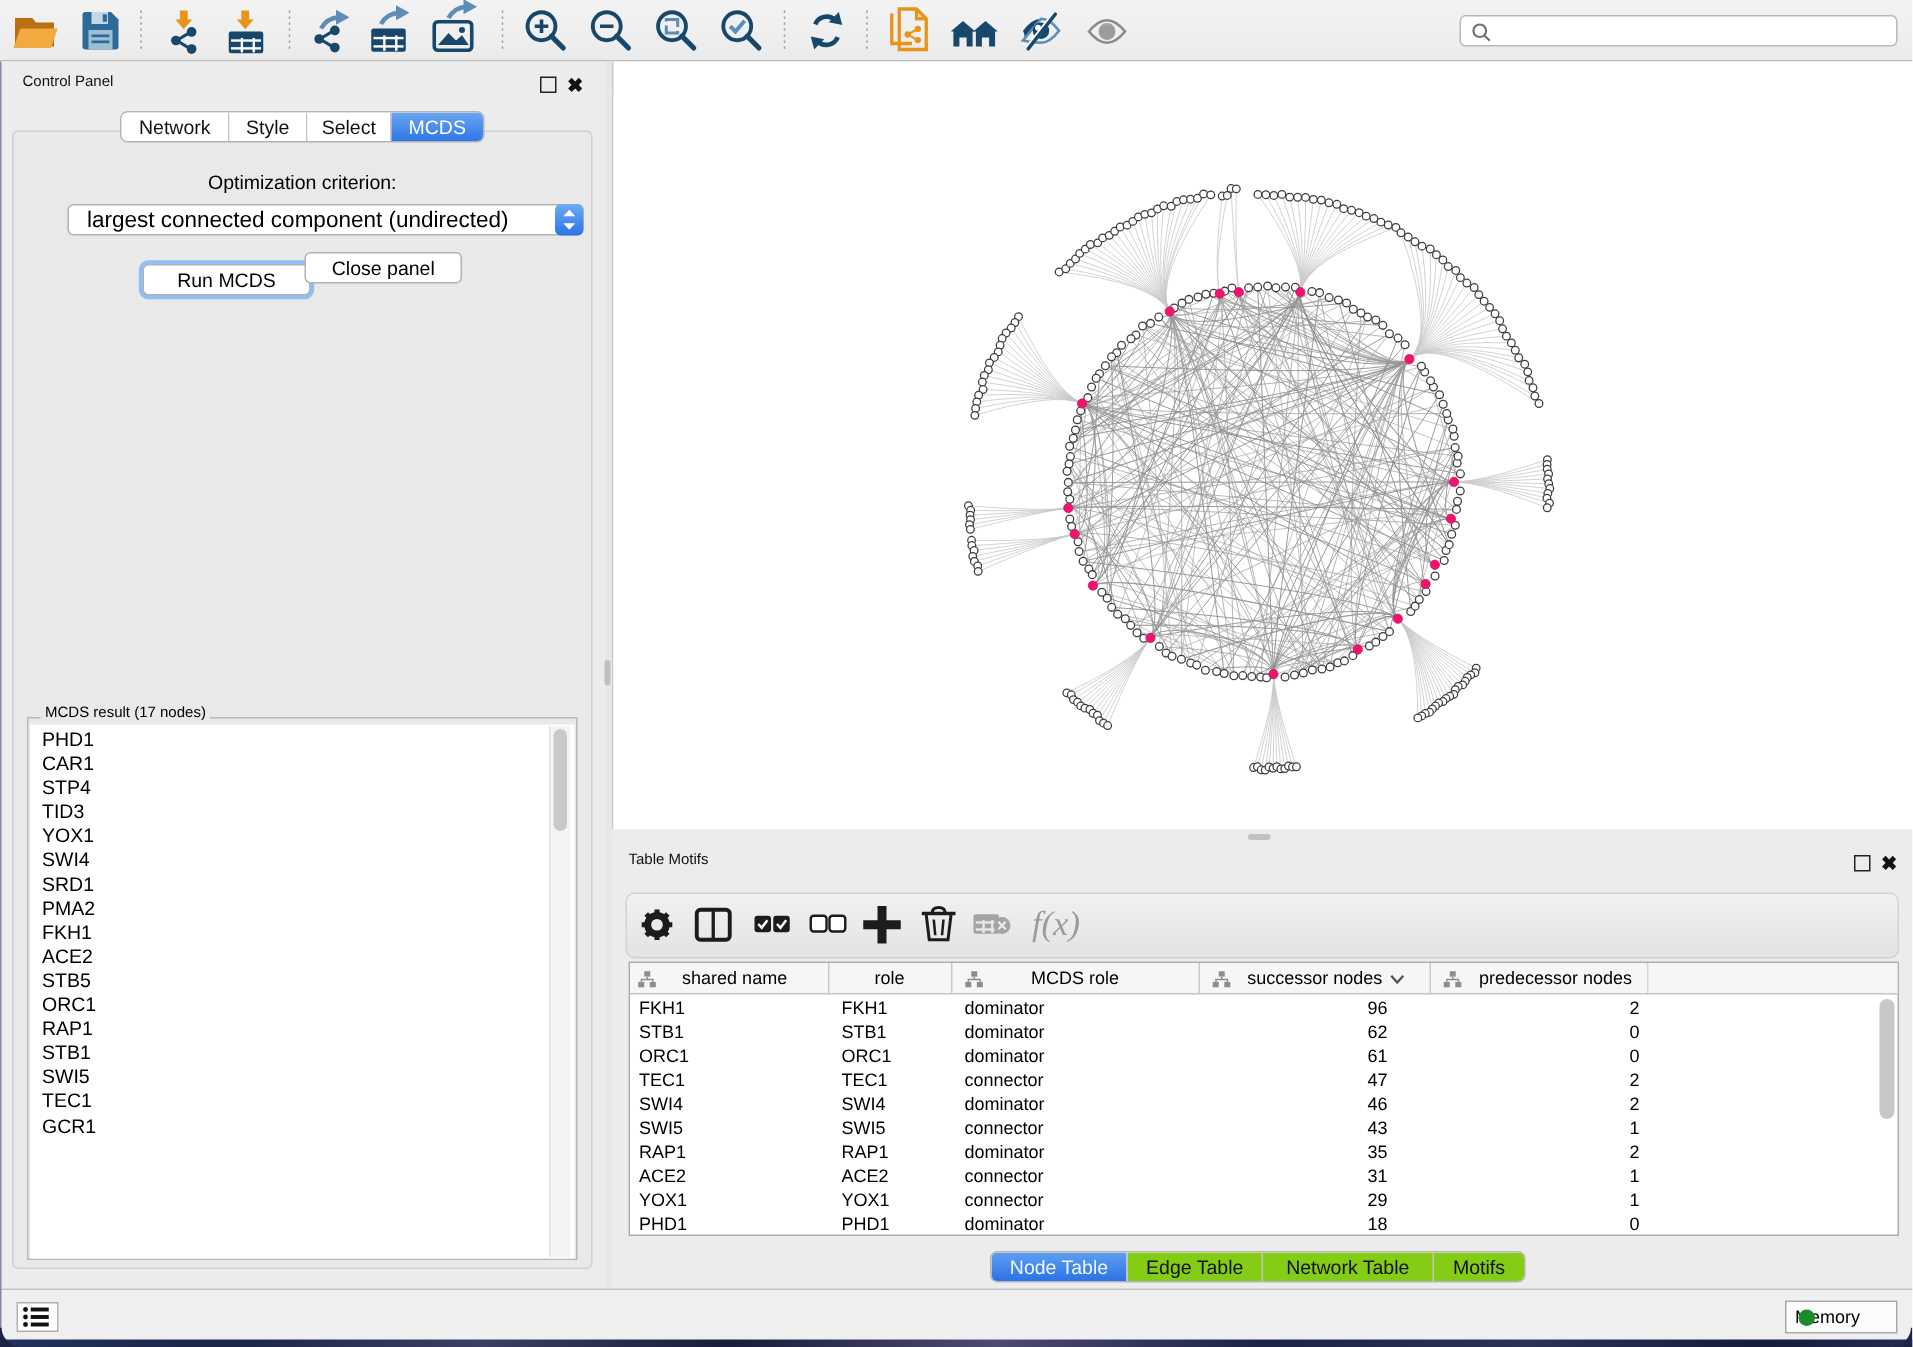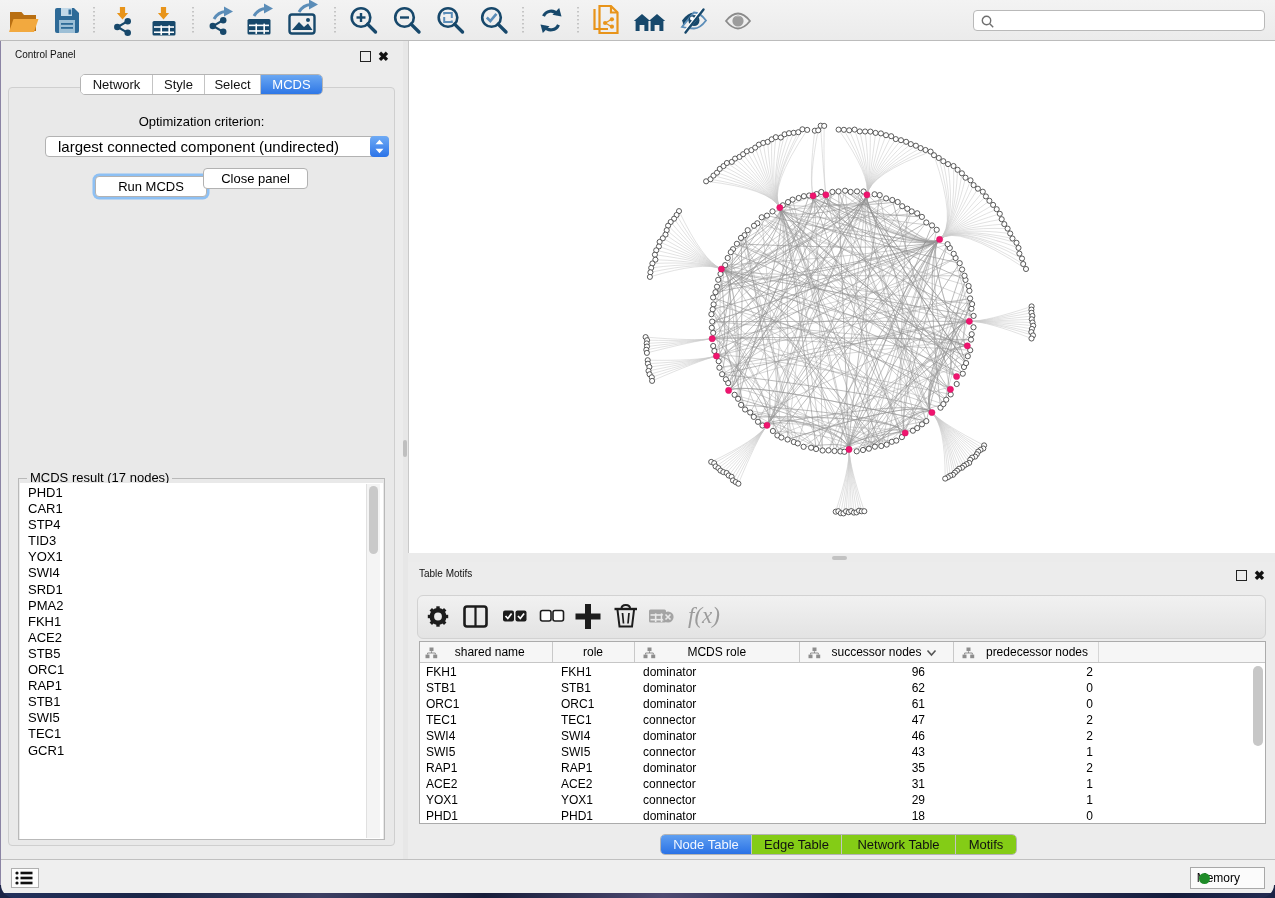--- a/index.html
+++ b/index.html
@@ -35,21 +35,21 @@
   border:1px solid #b2b2b2; border-radius:4px; font-size:15px; line-height:19px;
   padding-left:12px; }
 #dd-step { position:absolute; right:-1px; top:-1px; width:19px; height:21px;
   border-radius:4px; background:linear-gradient(#6fabf5,#2b73e8); }
 .btn { position:absolute; height:21px; background:#fff; border:1px solid #b2b2b2;
   border-radius:4px; font-size:13px; text-align:center; line-height:19px; }
 #btn-run { left:95px; top:111px; width:112px; box-shadow:0 0 0 2.5px #8dc0f4;margin-top:24px; }
 #btn-close { left:203px; top:127px; width:105px; }
 #mcds-box { left:18px; top:437px; width:367px; height:362px; border:1px solid #b9b9b9; }
 #mcds-legend { position:absolute; left:8px; top:-9px; background:#e9e9e9; padding:0 3px;
-  font-size:13px; white-space:nowrap; }
+  font-size:10px; white-space:nowrap; }
 #mcds-list { position:absolute; left:1px; top:4px; width:363px; height:356px;
   background:#fff; font-size:13px; line-height:16.1px; padding:2px 0 0 8px; }
 #mcds-sb { position:absolute; right:3px; top:1px; width:14px; height:354px;
   background:#f4f4f4; border-left:1px solid #e0e0e0; }
 #mcds-thumb { position:absolute; left:2px; top:2px; width:9px; height:68px;
   background:#c9c9c9; border-radius:5px; }
 
 
 #vdiv { left:403px; top:41px; width:5px; height:818px; background:#e7e7e7; }
 #vdiv-h { left:403px; top:440px; width:4px; height:17px; background:#bfbfbf; border-radius:2px; }

